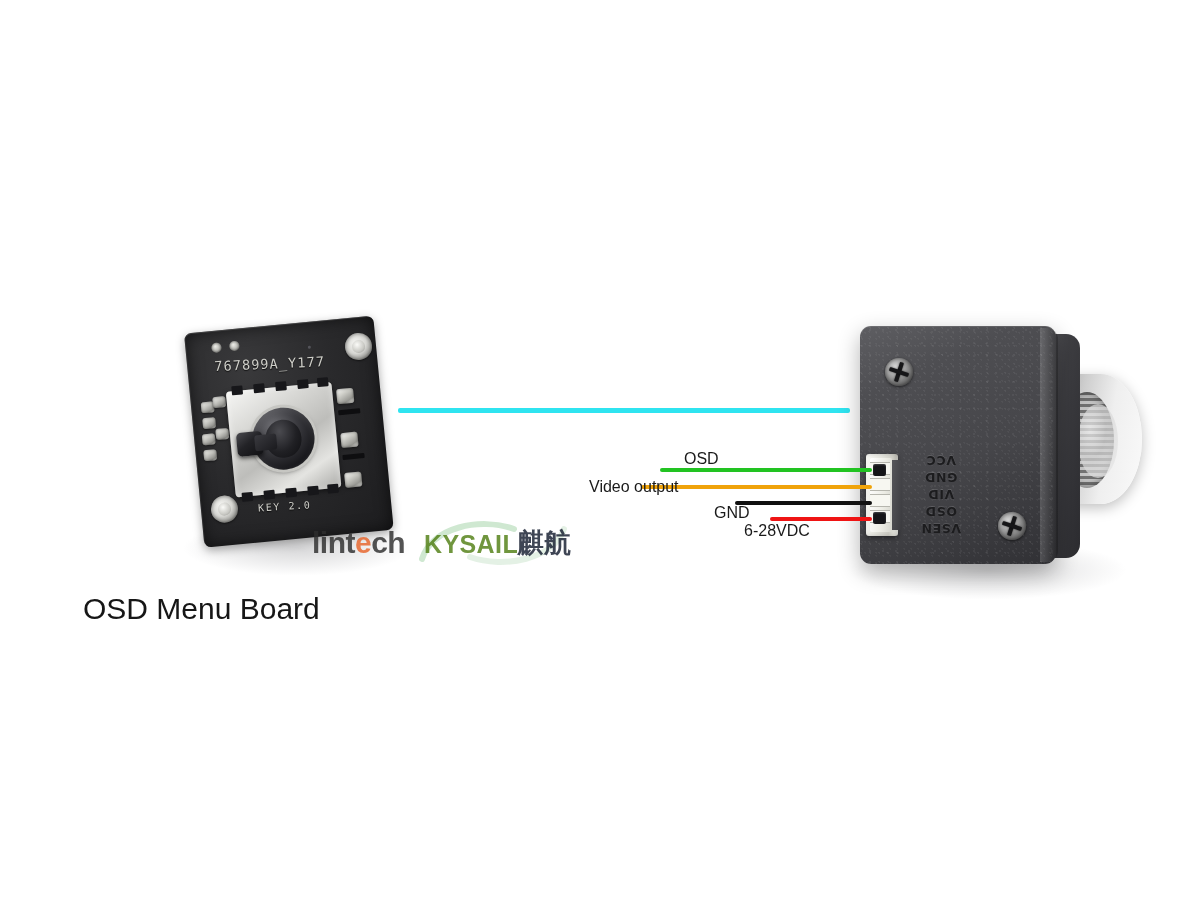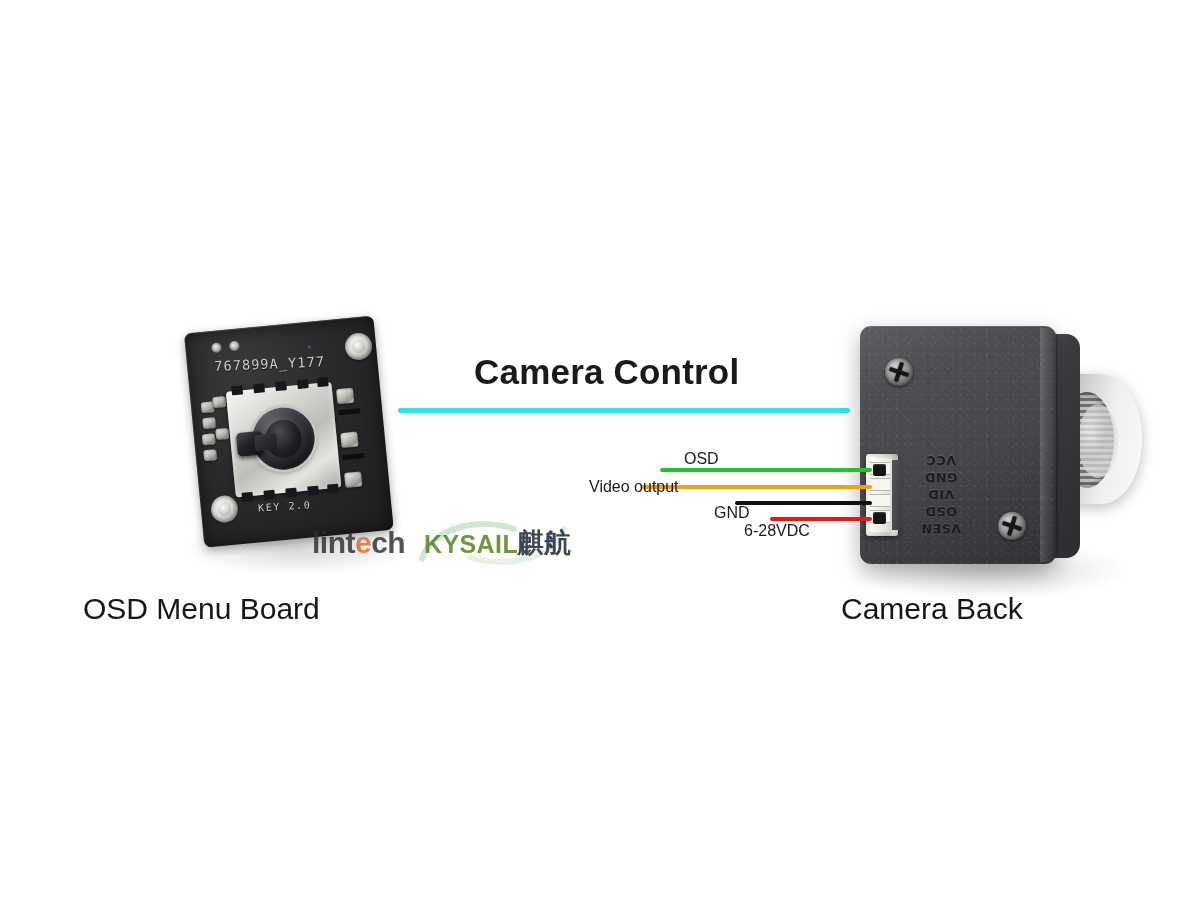--- a/index.html
+++ b/index.html
@@ -417,21 +417,20 @@
   }
 </style>
 </head>
 <body>
 
 <div class="stage">
 
   <div class="soft-shadow" style="left:182px;top:520px;width:230px;height:56px;"></div>
   <div class="soft-shadow" style="left:848px;top:540px;width:280px;height:60px;"></div>
 
-  <div class="title-main">Camera Control</div>
   <div class="cyan-line"></div>
 
   <div class="pcb">
     <div class="pcb-body"></div>
     <div class="pcb-edge-light"></div>
 
     <div class="via via-1"></div>
     <div class="via via-2"></div>
     <div class="tiny-dot"></div>
 
@@ -507,21 +506,20 @@
   <div class="wire" style="left:641px; top:485px; width:231px; background:#f0a30a;"></div>
   <div class="wire" style="left:735px; top:501px; width:137px; background:#101010;"></div>
   <div class="wire" style="left:770px; top:517px; width:102px; background:#ef1414;"></div>
 
   <div class="wire-label" style="left:684px; top:450px;">OSD</div>
   <div class="wire-label" style="left:589px; top:478px;">Video output</div>
   <div class="wire-label" style="left:714px; top:504px;">GND</div>
   <div class="wire-label" style="left:744px; top:522px;">6-28VDC</div>
 
   <div class="caption caption-left">OSD Menu Board</div>
-  <div class="caption caption-right">Camera Back</div>
 
   <div class="watermark">
     <svg class="wm-swoosh" viewBox="0 0 150 48">
       <path d="M4 40 C 14 8, 62 -2, 96 10" stroke="#a9d6ad" stroke-width="6" fill="none" stroke-linecap="round"></path>
       <path d="M146 10 C 136 40, 86 50, 52 38" stroke="#cfe6d0" stroke-width="6" fill="none" stroke-linecap="round"></path>
     </svg>
     <div class="wm-lintech"><span>lint</span><span class="hot">e</span><span>ch</span></div>
     <div class="wm-kysail">KYSAIL</div>
     <div class="wm-cn">麒航</div>
   </div>

